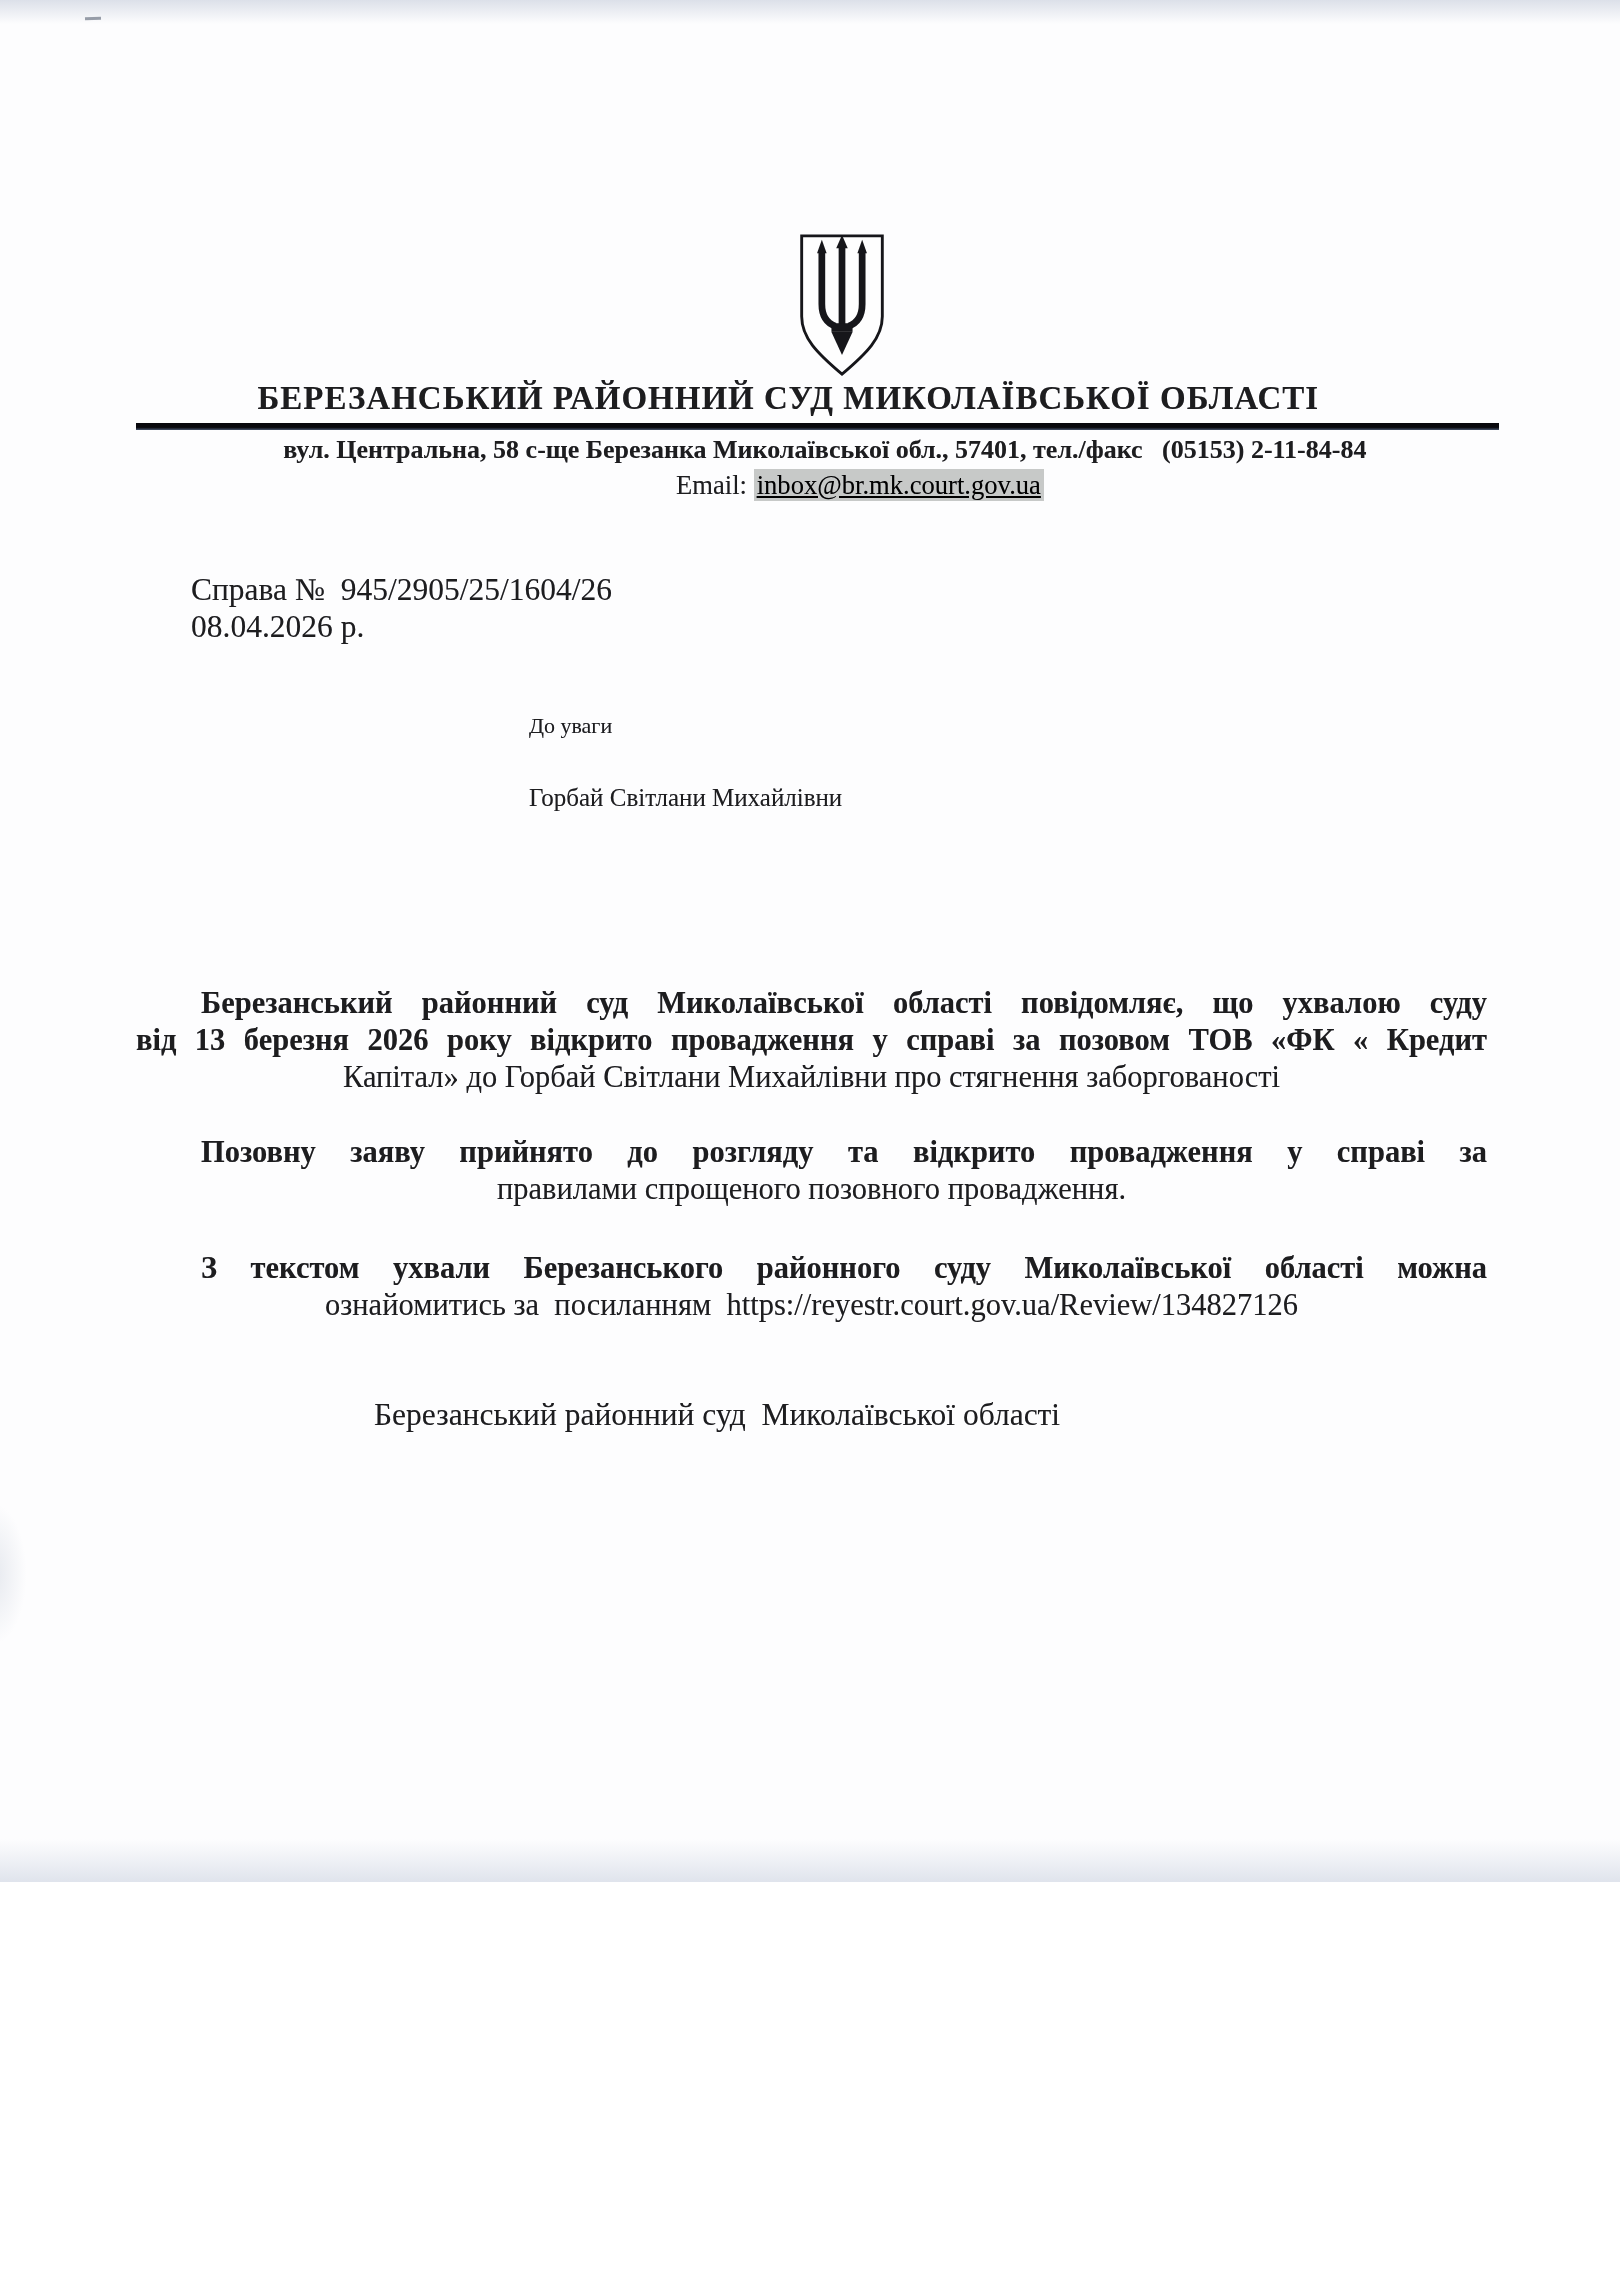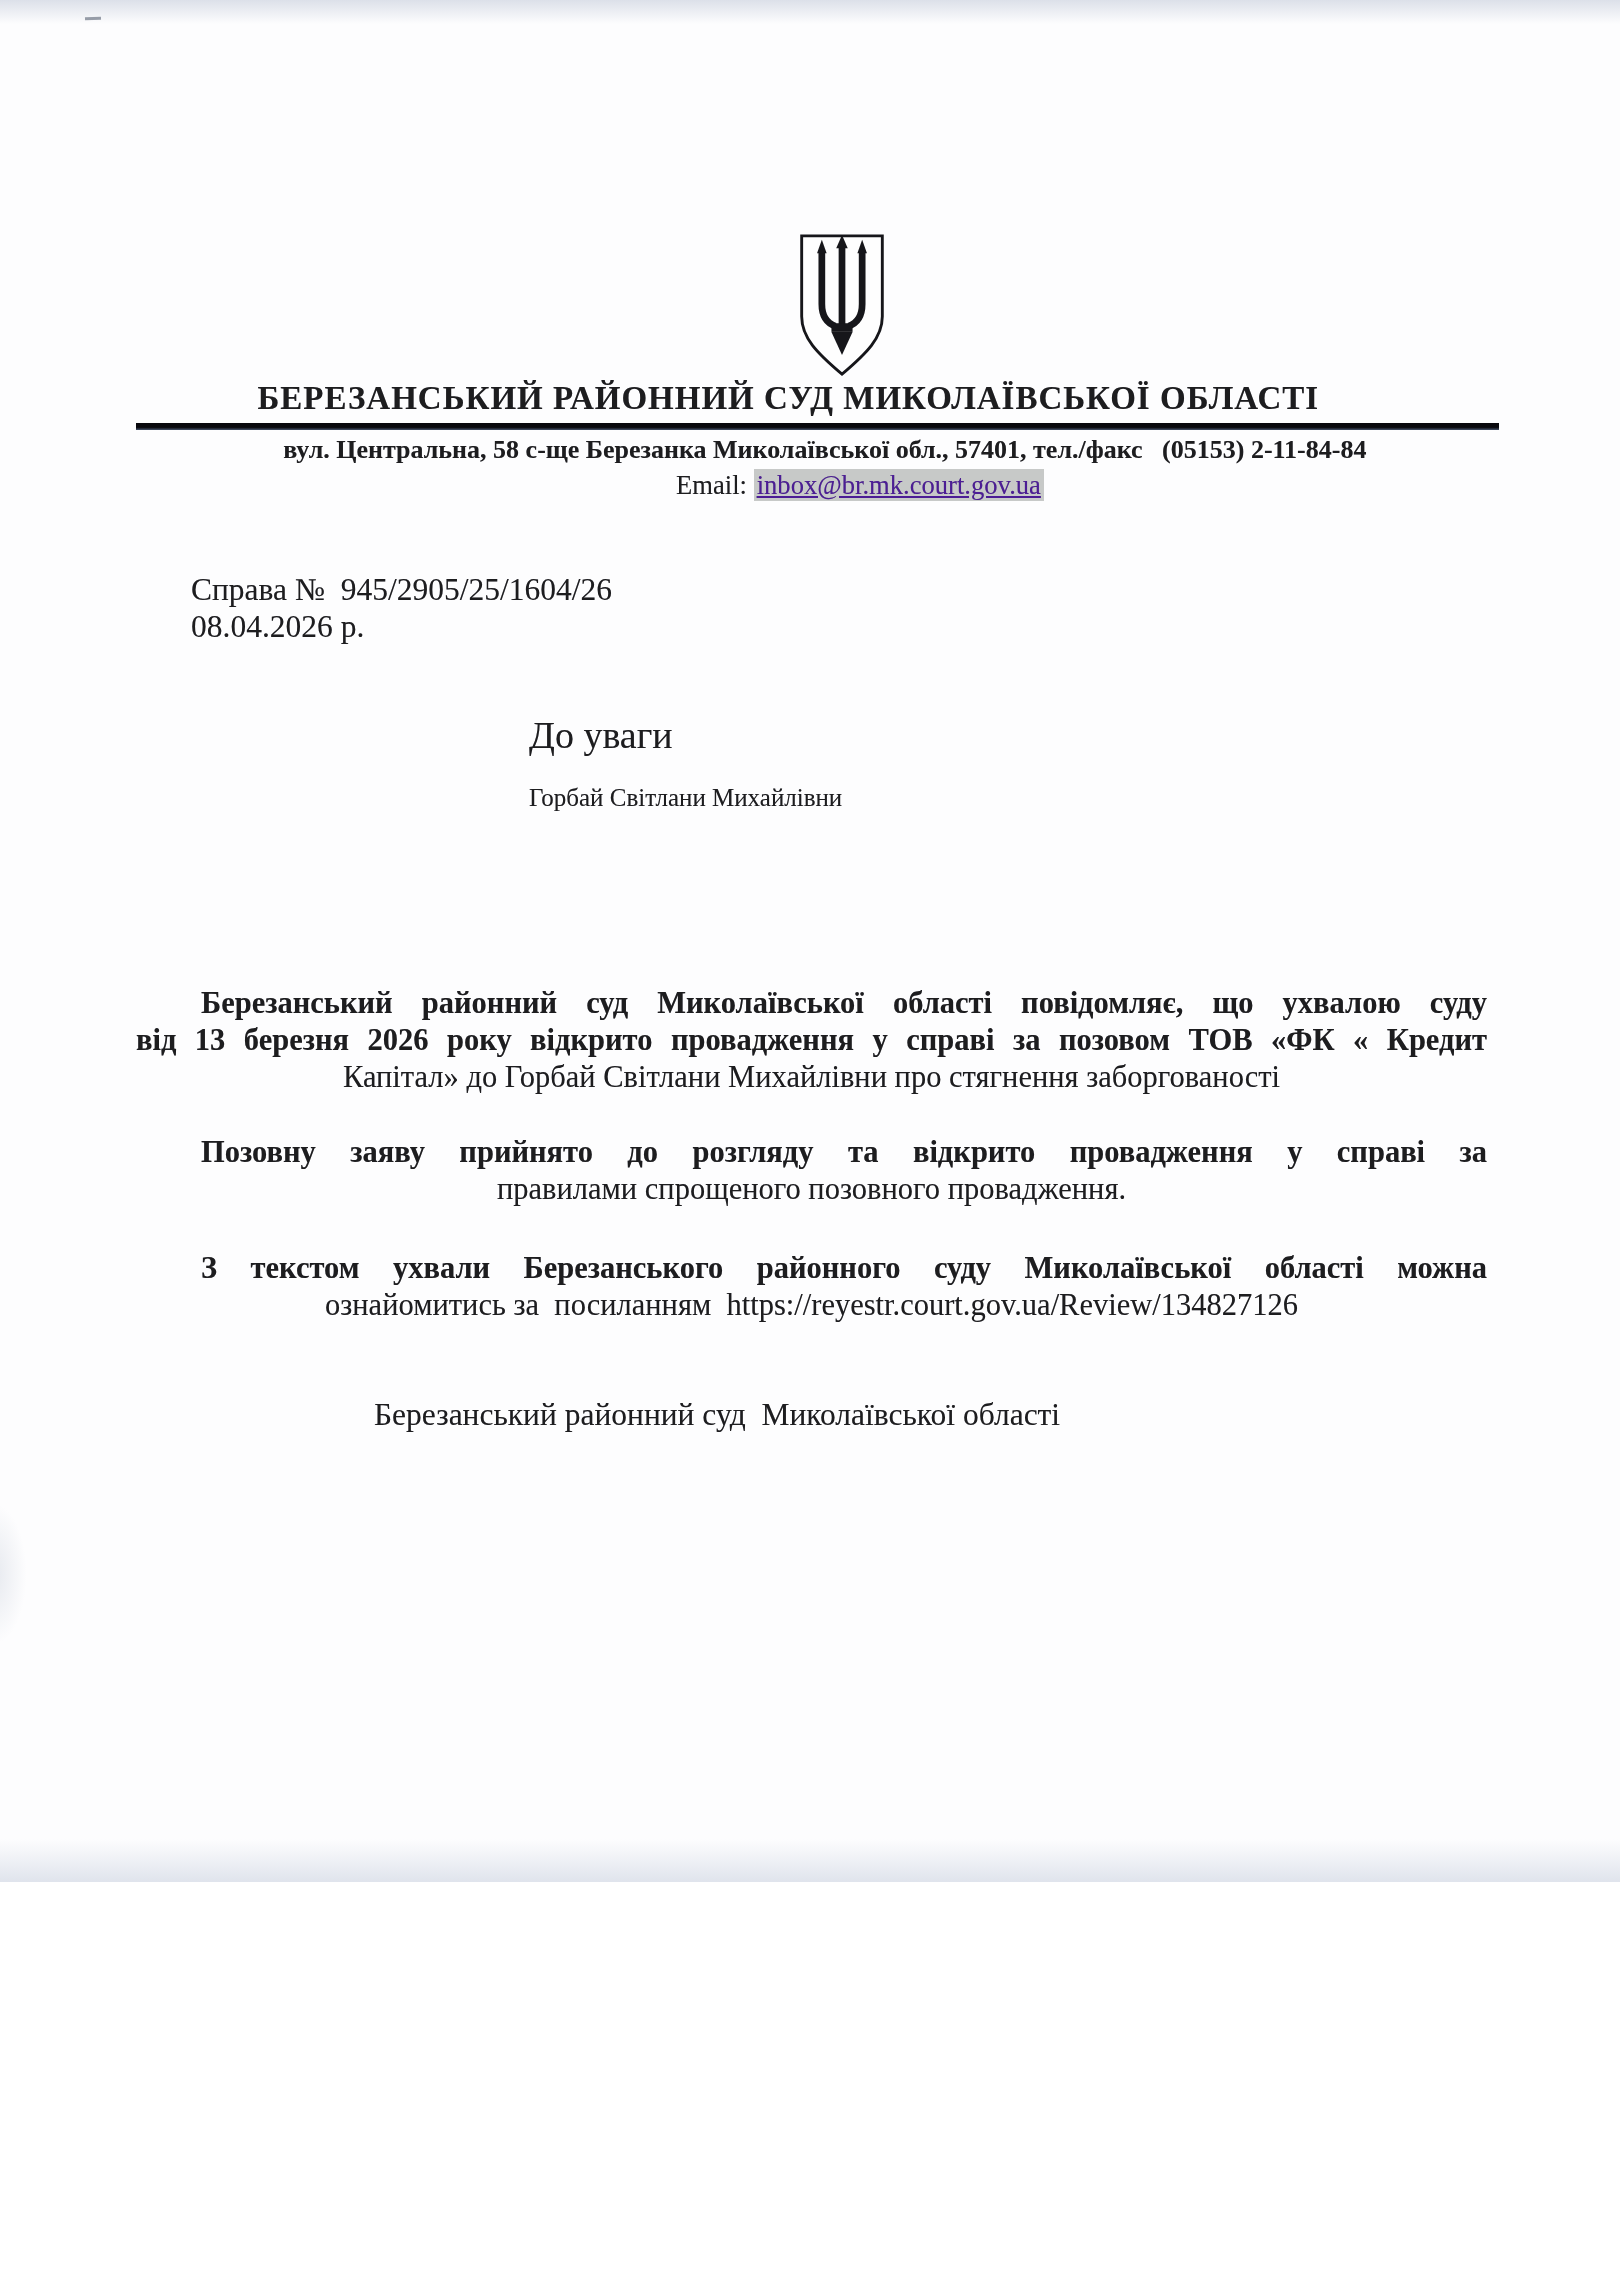--- a/index.html
+++ b/index.html
@@ -38,28 +38,28 @@
   }
   .addr {
     position:absolute; top:435px; left:0; width:100%;
     text-align:center; transform:translateX(14.8px);
     font-weight:bold; font-size:26px; white-space:pre-wrap;
   }
   .email-line {
     position:absolute; top:470px; left:0; width:100%;
     text-align:center; transform:translateX(50px); font-size:26.6px;
   }
-  .email { background:#c7c9c8; text-decoration:underline; padding:1px 3px; color:#4c1d95; }
+  .email { background:#c7c9c8; text-decoration:underline; padding:1px 3px; color:#000000; }
 
   
   .case { position:absolute; left:191px; top:571px; font-size:31.5px; line-height:37px; }
   .pre  { white-space:pre-wrap; }
 
   
-  .attn  { position:absolute; left:529px; top:713px; font-size:38px; }
+  .attn  { position:absolute; left:529px; top:713px; font-size:22px; }
   .rname { position:absolute; left:529px; top:784px; font-size:25px; }
 
   
   .para { position:absolute; left:136px; width:1351px; font-size:30.5px; line-height:37px; }
   .p1 { top:985px; }
   .p2 { top:1134px; }
   .p3 { top:1250px; }
   .jl { text-align:justify; text-align-last:justify;font-weight:bold; }
   .il { text-indent:65px; }
   .ll { text-align:center; white-space:pre-wrap; }

